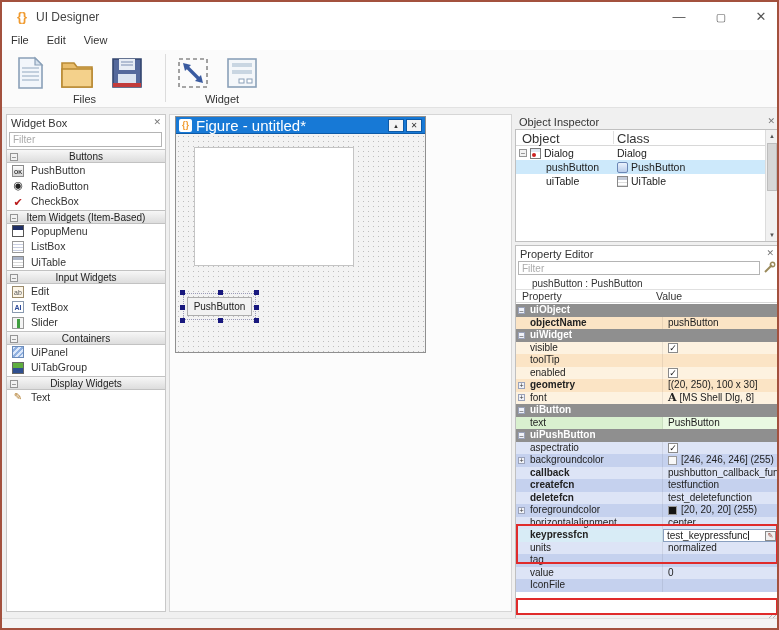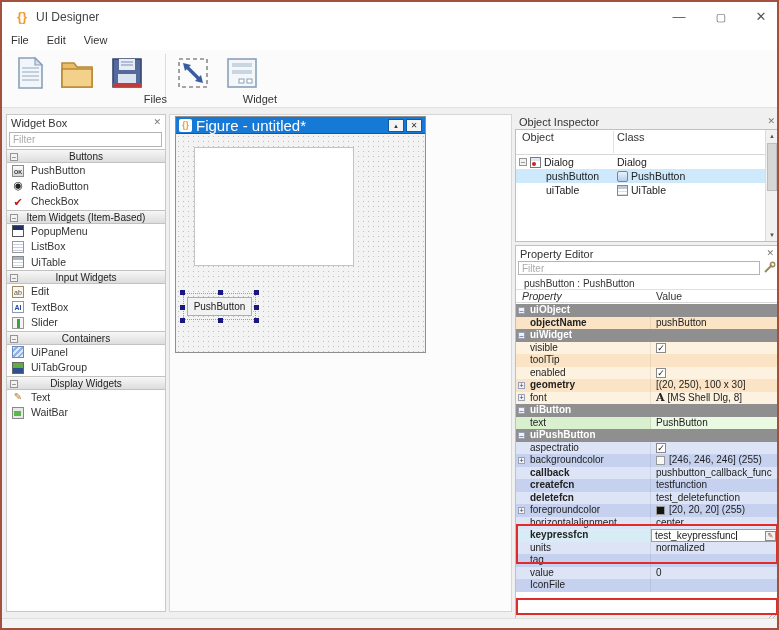--- a/index.html
+++ b/index.html
@@ -18,21 +18,21 @@
     font-size:13px;color:#555;cursor:default;}
   .wctl.min{left:662px;} .wctl.max{left:704px;font-size:11px;} .wctl.cls{left:744px;}
   
   .menubar{position:absolute;top:30px;left:0;right:0;height:18px;background:#fff;font-size:11px;}
   .menu-item{display:inline-block;padding:2px 9px 0 9px;color:#333;}
   
   .toolbar{position:absolute;top:48px;left:0;right:0;height:58px;background:#fbfbfb;
     border-bottom:1px solid #e2e2e2;}
   .tb-icon{position:absolute;top:5px;width:36px;height:36px;}
   .tb-sep{position:absolute;left:163px;top:4px;width:1px;height:48px;background:#dcdcdc;}
-  .tb-label{position:absolute;top:43px;font-size:11px;color:#333;text-align:right;}
+  .tb-label{position:absolute;top:43px;font-size:11px;color:#333;text-align:center;}
   .lbl-files{left:0;width:165px;} .lbl-tools{left:165px;width:110px;}
   
   .panel-title{font-size:11px;color:#333;padding:2px 0 0 4px;}
   .panel-x{position:absolute;right:4px;top:2px;font-size:9px;color:#777;line-height:10px;}
   
   .widgetbox{position:absolute;left:4px;top:112px;width:160px;height:498px;background:#fff;
     border:1px solid #c8c8c8;}
   .wb-filter{position:absolute;left:2px;right:3px;top:17px;height:15px;border:1px solid #b4b4b4;
     font-size:10px;padding:0 3px;color:#333;font-family:"Liberation Sans",sans-serif;}
   .wb-filter::placeholder{color:#aaa;}
@@ -89,21 +89,21 @@
     border:1px solid #adadad;font-size:10px;line-height:17px;text-align:center;color:#222;}
   .fig-pushbutton .sel-outline{position:absolute;left:-5px;top:-5px;right:-5px;bottom:-5px;
     border:1px dotted #9a9ab8;}
   .handle{position:absolute;width:5px;height:5px;background:#18187e;}
   .h-tl{left:-8px;top:-8px;} .h-tm{left:50%;margin-left:-2px;top:-8px;} .h-tr{right:-8px;top:-8px;}
   .h-ml{left:-8px;top:50%;margin-top:-2px;} .h-mr{right:-8px;top:50%;margin-top:-2px;}
   .h-bl{left:-8px;bottom:-8px;} .h-bm{left:50%;margin-left:-2px;bottom:-8px;} .h-br{right:-8px;bottom:-8px;}
   
   .objinsp{position:absolute;left:513px;top:112px;width:264px;height:128px;}
   .oi-table{position:absolute;left:0;right:0;top:15px;bottom:0;background:#fff;border:1px solid #c0c0c0;}
-  .oi-colhdr{position:relative;height:25px;border-bottom:1px solid #d8d8d8;font-size:11px;color:#333;}
+  .oi-colhdr{position:relative;height:16px;border-bottom:1px solid #d8d8d8;font-size:13px;color:#333;}
   .oi-colhdr .c1{position:absolute;left:6px;top:1px;} .oi-colhdr .c2{position:absolute;left:101px;top:1px;}
   .oi-colhdr .divider{position:absolute;left:97px;top:1px;bottom:1px;width:1px;background:#e0e0e0;}
   .oi-row{position:relative;height:14px;font-size:10.5px;line-height:14px;color:#222;}
   .oi-row.selected{background:#cde9fb;}
   .oi-obj{position:absolute;top:0;height:14px;}
   .oi-class{position:absolute;left:101px;top:0;height:14px;}
   .oi-expander{position:absolute;left:3px;top:3px;width:8px;height:8px;border:1px solid #959595;
     background:#f2f2f2;font-size:7px;line-height:6px;text-align:center;color:#444;}
   .oicon{display:inline-block;width:11px;height:11px;vertical-align:-2px;margin-right:3px;position:relative;}
   .oi-dialog-icon{border:1px solid #7a7a7a;background:linear-gradient(#dfe8f2 0 3px,#fff 3px);}
@@ -120,32 +120,32 @@
   .oi-scroll .thumb{position:absolute;left:1px;right:1px;top:13px;height:48px;background:#d6d6d6;
     border:1px solid #bdbdbd;}
   
   .propedit{position:absolute;left:513px;top:243px;width:264px;height:377px;background:#fff;
     border:1px solid #c0c0c0;}
   .pe-filter{position:absolute;left:2px;top:15px;right:18px;height:14px;border:1px solid #b4b4b4;
     font-size:10px;padding:0 3px;color:#333;font-family:"Liberation Sans",sans-serif;}
   .pe-filter::placeholder{color:#aaa;}
   .pe-wrench{position:absolute;right:2px;top:15px;width:14px;height:14px;}
   .pe-selection{position:absolute;left:0;right:0;top:31px;height:13px;font-size:10px;color:#333;
-    padding-left:8px;border-bottom:1px solid #e0e0e0;line-height:13px;}
+    padding-left:16px;border-bottom:1px solid #e0e0e0;line-height:13px;}
   .pe-colhdr{position:absolute;left:0;right:0;top:44px;height:13px;font-size:10.5px;color:#333;
     border-bottom:1px solid #d8d8d8;}
-  .pe-colhdr .c1{position:absolute;left:6px;top:0;font-style:italic;} .pe-colhdr .c2{position:absolute;left:140px;top:0;}
+  .pe-colhdr .c1{position:absolute;left:6px;top:0;} .pe-colhdr .c2{position:absolute;left:140px;top:0;}
   .pe-rows{position:absolute;left:0;right:0;top:58px;}
   .prow{position:relative;display:flex;height:12.5px;font-size:10px;line-height:12.5px;color:#222;}
   .pgroup{height:12.5px;background:#8f8f8f;color:#fff;font-weight:bold;font-size:10px;
     line-height:12.5px;padding-left:14px;position:relative;}
   .pgroup .collapse,.pexpand{position:absolute;left:2px;top:2.5px;width:7px;height:7px;
     background:#f0f2f8;border:1px solid #9aa2ba;font-size:7px;line-height:5px;text-align:center;
     color:#333;font-weight:normal;}
-  .pname{width:135px;padding-left:14px;position:relative;border-right:1px solid rgba(0,0,0,0.07);
+  .pname{width:147px;padding-left:14px;position:relative;border-right:1px solid rgba(0,0,0,0.07);
     white-space:nowrap;overflow:hidden;}
   .pval{flex:1;padding-left:5px;white-space:nowrap;overflow:hidden;position:relative;}
   .bold .pname{font-weight:bold;}
   .peach-l .pname,.peach-l .pval{background:#fdf2e0;}
   .peach-d .pname,.peach-d .pval{background:#fbe4c5;}
   .green-l .pname{background:#d9f0cf;} .green-l .pval{background:#e9f9e2;}
   .blue-l .pname,.blue-l .pval{background:#dde4f6;}
   .blue-d .pname,.blue-d .pval{background:#c5d1ee;}
   .edit-row .pname{background:#d8ecf6;}
   .edit-row .pval{background:#fff;border:1px solid #8aa0c0;padding-left:3px;}
@@ -238,21 +238,20 @@
         <div class="wb-item"><span class="wicon wi-uitable"></span><span>UiTable</span></div>
         <div class="wb-sec"><span class="collapse">–</span><span>Input Widgets</span></div>
         <div class="wb-item"><span class="wicon wi-edit">ab</span><span>Edit</span></div>
         <div class="wb-item"><span class="wicon wi-textbox">AI</span><span>TextBox</span></div>
         <div class="wb-item"><span class="wicon wi-slider"></span><span>Slider</span></div>
         <div class="wb-sec"><span class="collapse">–</span><span>Containers</span></div>
         <div class="wb-item"><span class="wicon wi-uipanel"></span><span>UiPanel</span></div>
         <div class="wb-item"><span class="wicon wi-uitabgroup"></span><span>UiTabGroup</span></div>
         <div class="wb-sec"><span class="collapse">–</span><span>Display Widgets</span></div>
         <div class="wb-item"><span class="wicon wi-text">✎</span><span>Text</span></div>
-        <div class="wb-item"><span class="wicon wi-waitbar"></span><span>WaitBar</span></div>
       </div>
   </div>
 
   <div class="canvas-panel">
     <div class="figwin">
       <div class="fig-titlebar">
         <div class="fig-icon">{}</div>
         <div class="fig-title">Figure - untitled*</div>
         <div class="fig-btn collapse">▲</div>
         <div class="fig-btn close">✕</div>

